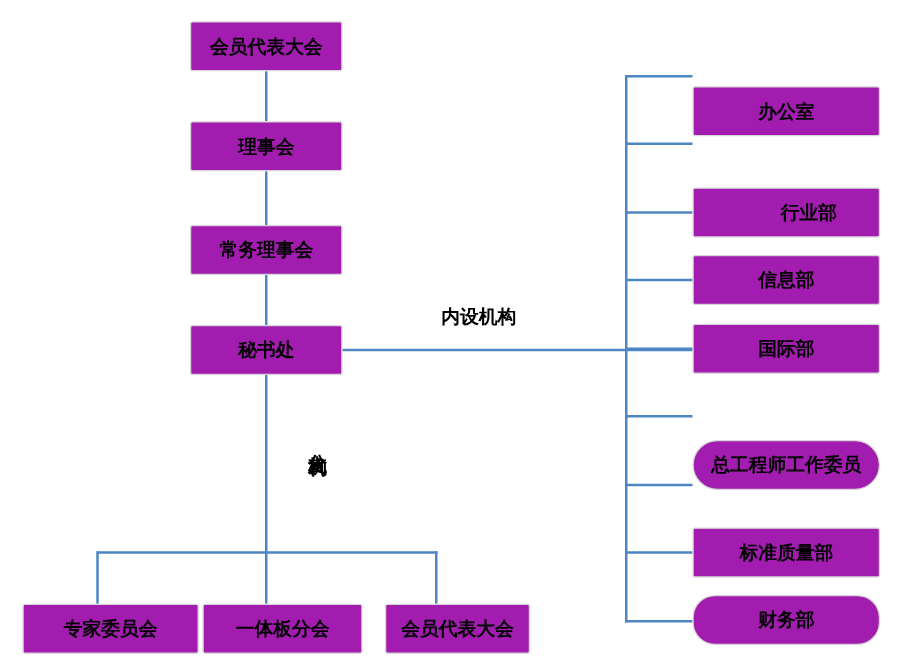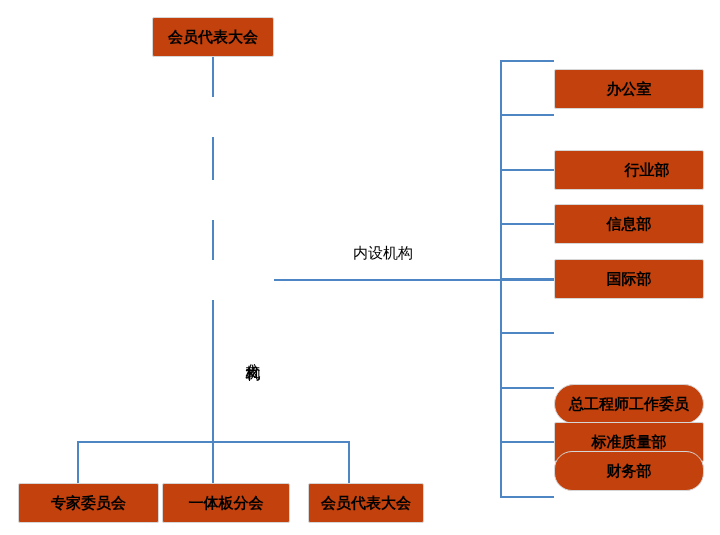--- a/index.html
+++ b/index.html
@@ -14,21 +14,21 @@
   .canvas {
     position: relative;
     width: 720px;
     height: 535px;
     background: var(--bg);
     overflow: hidden;
   }
   .node {
     position: absolute;
     height: 40px;
-    background: #c2410c;
+    background: #a21caf;
     border: 1px solid var(--border);
     border-radius: 2px;
     display: flex;
     align-items: center;
     justify-content: center;
     font-size: 15px;
     font-weight: bold;
     color: var(--text);
     white-space: nowrap;
   }
@@ -41,21 +41,21 @@
     background: var(--blue);
   }
   .hline {
     position: absolute;
     height: 2px;
     background: var(--blue);
   }
   .flabel {
     position: absolute;
     font-size: 15px;
-    font-weight: normal;
+    font-weight: bold;
     color: var(--text);
     white-space: nowrap;
     text-align: right;
   }
   .flabel.vertical {
     writing-mode: vertical-lr;
     text-orientation: upright;
     letter-spacing: 1px;
     white-space: normal;
   }
@@ -83,26 +83,29 @@
   <div class="hline" style="left:500px; top:496px; width:54px;"></div>
 
   <div class="hline" style="left:78px; top:441px; width:272px;"></div>
   <div class="vline" style="left:77px; top:441px; height:42px;"></div>
   <div class="vline" style="left:348px; top:441px; height:42px;"></div>
 
   <div class="flabel" style="left:353px; top:244px;">内设机构</div>
   <div class="flabel vertical" style="left:243px; top:351px;">分支机构</div>
 
   <div class="node main" style="top:17px;">会员代表大会</div>
+  <div class="node main" style="top:97px;">理事会</div>
+  <div class="node main" style="top:180px;">常务理事会</div>
+  <div class="node main" style="top:260px;">秘书处</div>
 
   <div class="node dept" style="top:41px;margin-top:28px;">办公室</div>
   <div class="node dept" style="top:150px;padding-left:36px;">行业部</div>
   <div class="node dept" style="top:204px;">信息部</div>
   <div class="node dept" style="top:259px;">国际部</div>
-  <div class="node dept" style="top:384px;border-radius:20px;">总工程师工作委员</div>
+  <div class="node dept" style="top:352px;border-radius:20px;">总工程师工作委员</div>
   <div class="node dept" style="top:422px;">标准质量部</div>
-  <div class="node dept" style="top:451px;border-radius:18px;">财务部</div>
+  <div class="node dept" style="top:476px;border-radius:18px;">财务部</div>
 
   <div class="node branch" style="left:18px; width:141px;">专家委员会</div>
   <div class="node branch" style="left:162px; width:128px;">一体板分会</div>
   <div class="node branch" style="left:308px; width:116px;">会员代表大会</div>
 
 </div>
 
 </body></html>

